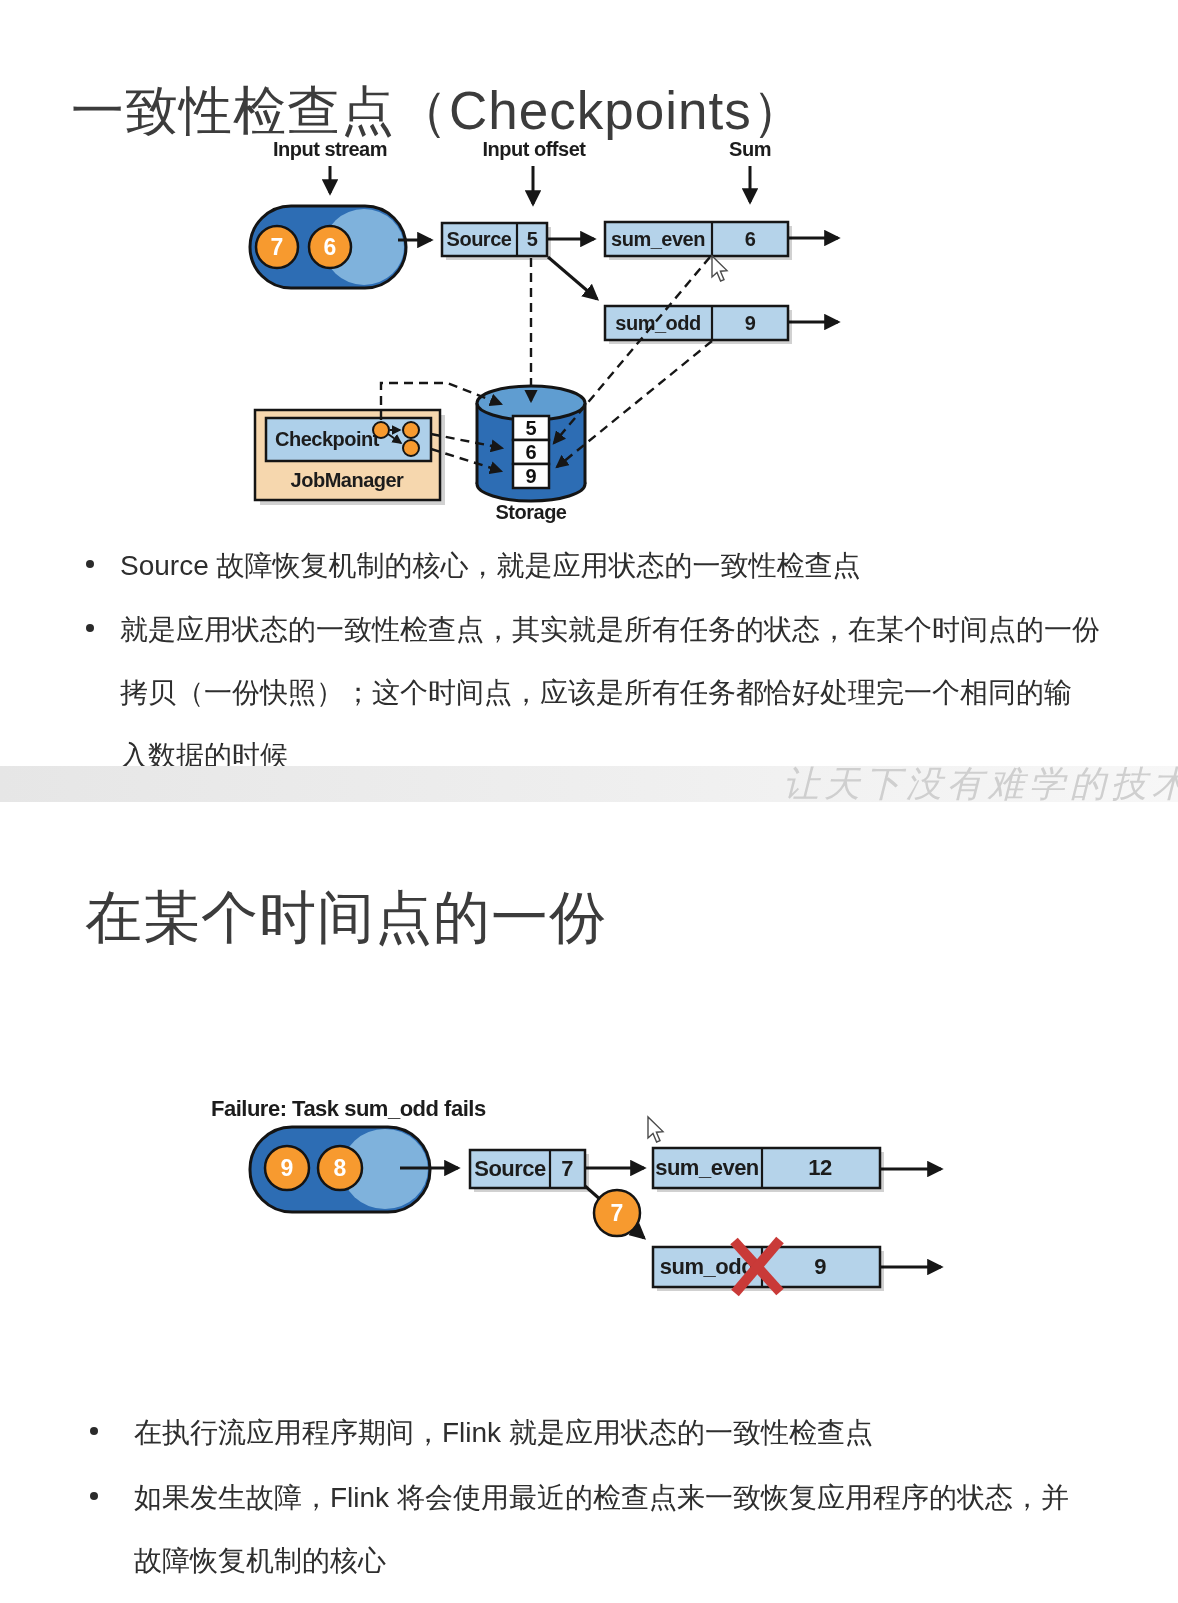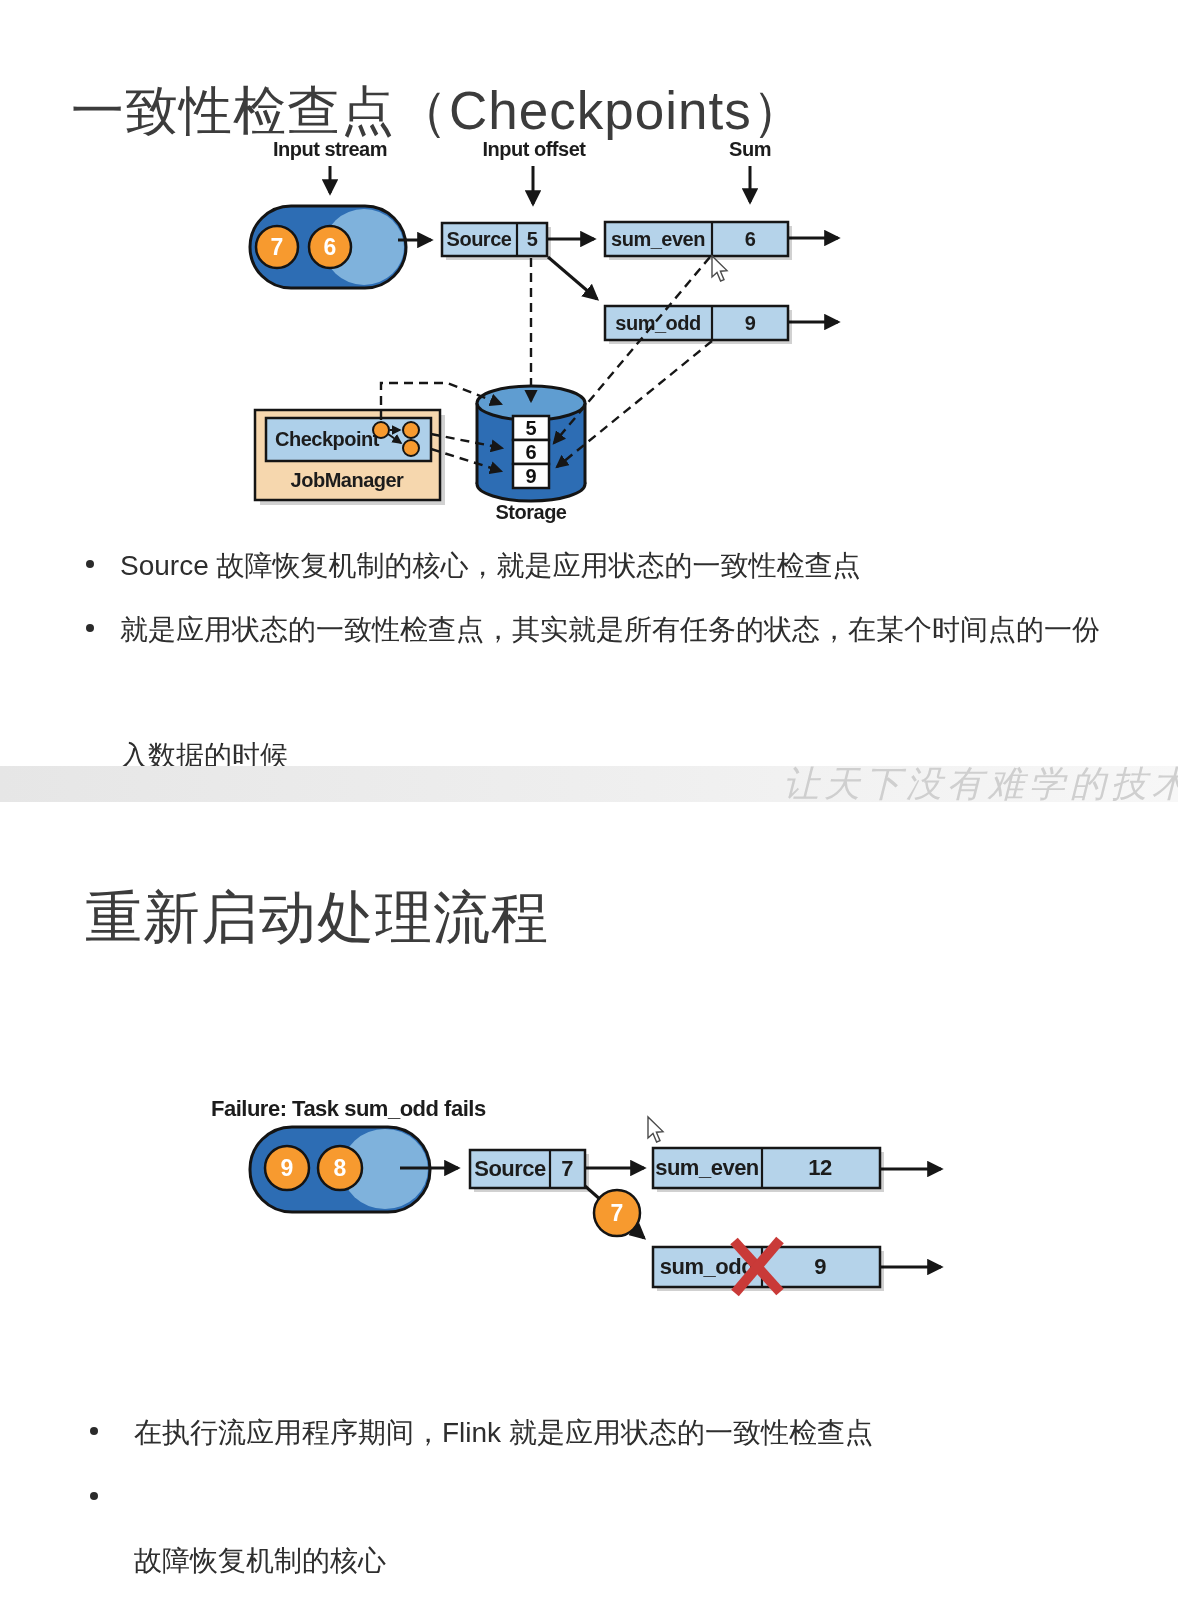--- a/index.html
+++ b/index.html
@@ -137,26 +137,27 @@
       <line class="dash" x1="712" y1="341" x2="557" y2="467" marker-end="url(#arrA)"></line>
     </g>
 
     <path class="cursor" transform="translate(712,256)" d="M0,0 L0,21 L5,16.5 L8.6,25 L12,23.6 L8.4,15.2 L15,14.6 Z"></path>
   </svg>
 
   <div class="bdot" style="left:86px;top:560px"></div>
   <div class="bline" style="left:120px;top:546px">Source 故障恢复机制的核心，就是应用状态的一致性检查点</div>
   <div class="bdot" style="left:86px;top:624px"></div>
   <div class="bline" style="left:120px;top:610px">就是应用状态的一致性检查点，其实就是所有任务的状态，在某个时间点的一份</div>
+  <div class="bline" style="left:120px;top:673px">拷贝（一份快照）；这个时间点，应该是所有任务都恰好处理完一个相同的输</div>
   <div class="bline" style="left:120px;top:736px">入数据的时候</div>
 
   <div id="band"></div>
   <div id="watermark">让天下没有难学的技术</div>
 
-  <div class="title" id="title2">重新启动处理流程</div>
+  <div class="title" id="title2">在某个时间点的一份</div>
 
   <svg width="1178" height="215" style="top:1090px" viewBox="0 1090 1178 215">
     <defs>
       <marker id="arrB" markerWidth="5.5" markerHeight="5.5" refX="4.6" refY="2.75" orient="auto-start-reverse">
         <path d="M0,0 L5.5,2.75 L0,5.5 z" fill="#161616"></path>
       </marker>
     </defs>
 
     <text x="211" y="1116" font-size="22" font-weight="700" fill="#1c1c1c" letter-spacing="-0.5">Failure: Task sum_odd fails</text>
 
@@ -209,15 +210,16 @@
         <line x1="780" y1="1240" x2="735" y2="1293" style="stroke:var(--red_x)" stroke-width="10"></line>
       </g>
     </g>
 
     <path class="cursor" transform="translate(648,1117)" d="M0,0 L0,21 L5,16.5 L8.6,25 L12,23.6 L8.4,15.2 L15,14.6 Z"></path>
   </svg>
 
   <div class="bdot" style="left:90px;top:1427px"></div>
   <div class="bline" style="left:134px;top:1413px">在执行流应用程序期间，Flink 就是应用状态的一致性检查点</div>
   <div class="bdot" style="left:90px;top:1492px"></div>
+  <div class="bline" style="left:134px;top:1478px">如果发生故障，Flink 将会使用最近的检查点来一致恢复应用程序的状态，并</div>
   <div class="bline" style="left:134px;top:1541px">故障恢复机制的核心</div>
 
 </div>
 
 </body></html>

